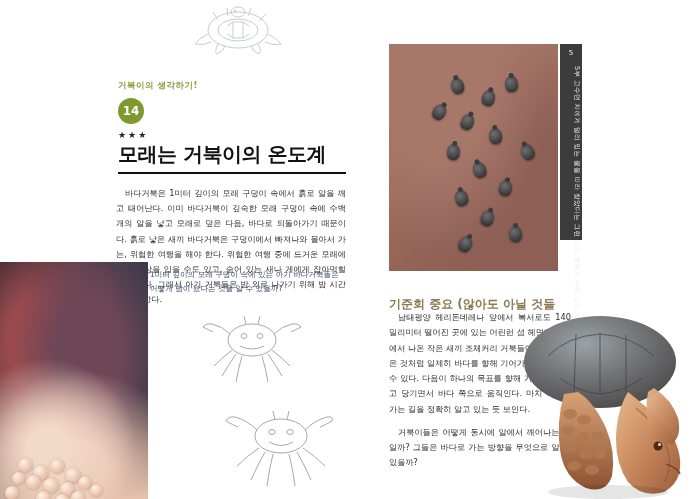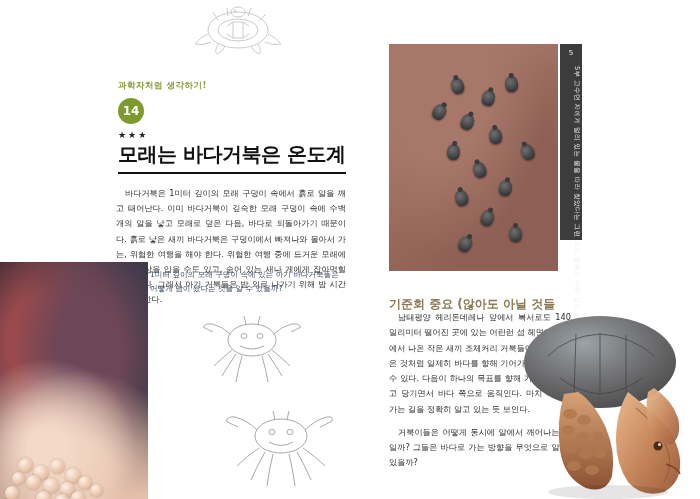--- a/index.html
+++ b/index.html
@@ -137,26 +137,26 @@
       <path d="M85 30 Q94 34 98 40 Q90 42 82 38"></path>
       <path d="M35 40 Q31 48 34 50 Q40 48 42 42"></path>
       <path d="M75 40 Q79 48 76 50 Q70 48 68 42"></path>
       <ellipse cx="55" cy="8" rx="7" ry="5"></ellipse>
       <circle cx="52" cy="7" r="1"></circle>
       <path d="M44 22 L50 18 L60 18 L66 22 M44 30 L50 34 L60 34 L66 30 M50 18 L50 34 M60 18 L60 34"></path>
     </g>
   </svg>
 
   <div class="left-col" data-interactable="false">
-    <div class="kicker" data-interactable="false">과학자처럼 생각하기!</div>
+    <div class="kicker" data-interactable="false">거북이의 생각하기!</div>
     <div class="badge-row" data-interactable="false">
       <div class="badge" data-interactable="false">14</div>
     </div>
     <div class="stars" data-interactable="false">★★★</div>
-    <h1 class="title" data-interactable="false">모래는 바다거북은 온도계</h1>
+    <h1 class="title" data-interactable="false">모래는 거북이의 온도계</h1>
     <div class="title-rule" data-interactable="false"></div>
     <p class="body-p" data-interactable="false">바다거북은 1미터 깊이의 모래 구덩이 속에서 흙로 알을 깨고 태어난다. 이미 바다거북이 깊숙한 모래 구덩이 속에 수백 개의 알을 낳고 모래로 덮은 다음, 바다로 되돌아가기 때문이다. 흙로 낳은 새끼 바다거북은 구덩이에서 빠져나와 몰아서 가는, 위험한 여행을 해야 한다. 위험한 여행 중에 드거운 모래에 데어 화상을 입을 수도 있고, 숨어 있는 새나 게에게 잡아먹힐 수도 있다. 그래서 아기 거북들은 밤 외로 나가기 위해 밤 시간을 선택한다.</p>
   </div>
 
   <div class="caption-q" data-interactable="false">1미터 깊이의 모래 구덩이 속에 있는 아기 바다거북들은 어떻게 밤이 왔다는 것을 알 수 있을까?</div>
 
   <div class="photo-coral" data-interactable="false">
     <div class="egg" style="left:18px;top:196px;width:15px;height:15px;"></div>
     <div class="egg" style="left:33px;top:203px;width:16px;height:16px;"></div>
     <div class="egg" style="left:50px;top:197px;width:15px;height:15px;"></div>

